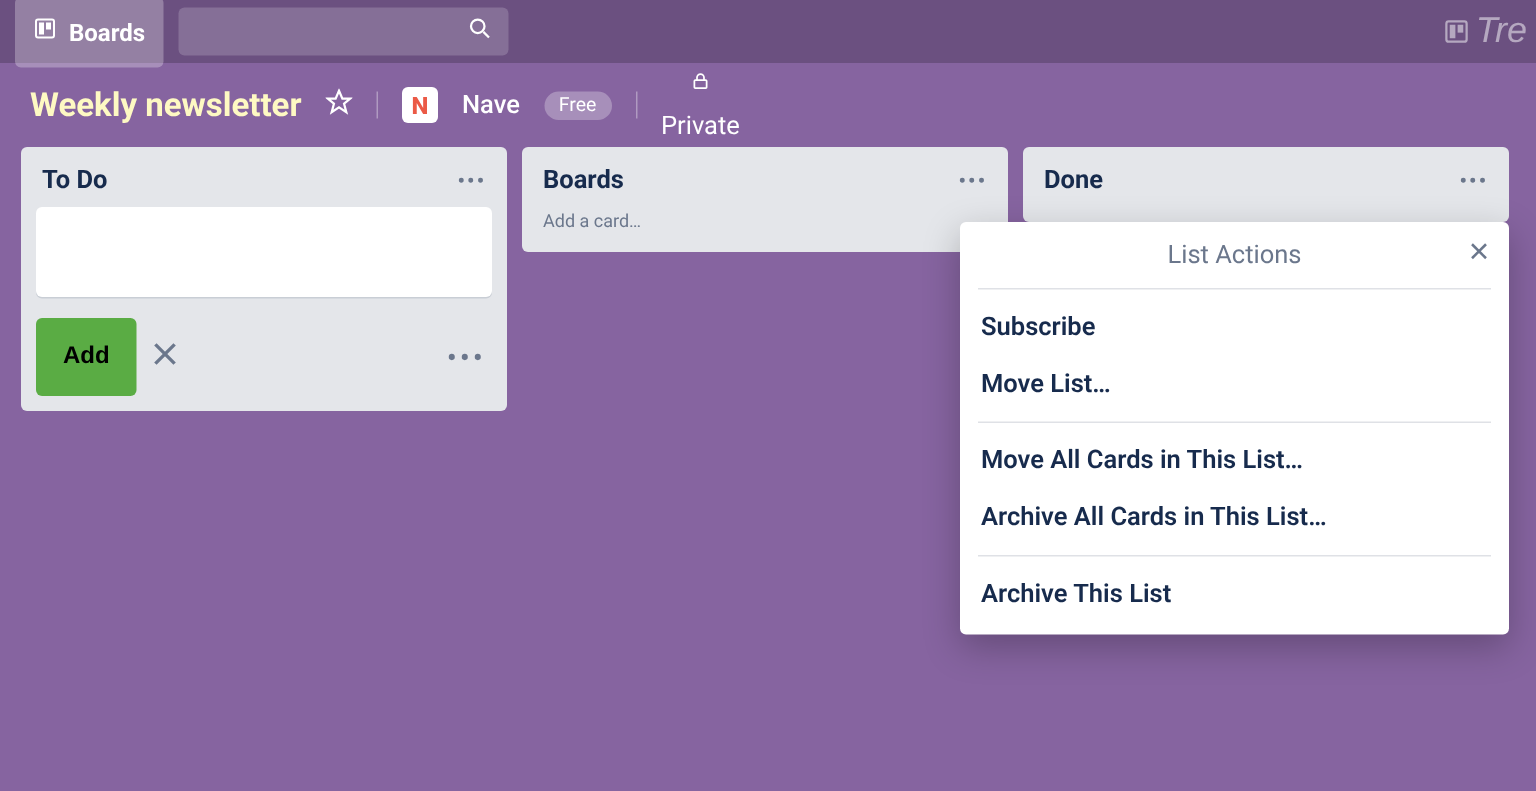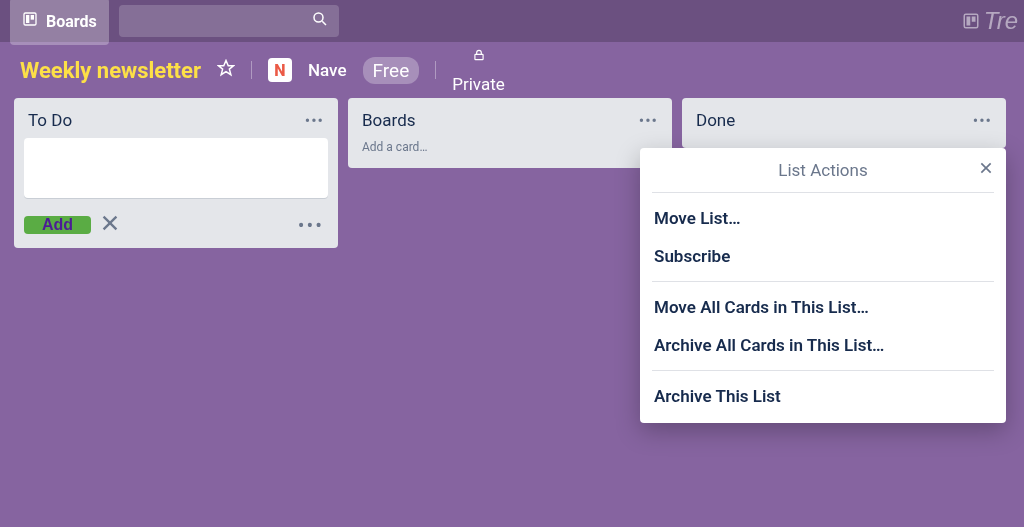--- a/index.html
+++ b/index.html
@@ -74,21 +74,21 @@
     height: 56px;
     display: flex;
     align-items: center;
     padding: 0 20px;
     gap: 16px;
     color: #fff;
   }
   .board-title {
     font-size: 22px;
     font-weight: 700;
-    color: #fde047;
+    color: #fef9c3;
   }
   .star-icon svg { width: 18px; height: 18px; stroke: #fff; fill: none; stroke-width: 2; }
   .vdiv {
     width: 1px;
     height: 18px;
     background: rgba(255,255,255,.35);
   }
   .badge-n {
     width: 24px;
     height: 24px;
@@ -97,21 +97,21 @@
     display: flex;
     align-items: center;
     justify-content: center;
     color: #eb5a46;
     font-weight: 800;
     font-size: 16px;
   }
   .nave-label { font-weight: 500; font-size: 17px; }
   .free-pill {
     background: rgba(255,255,255,.28);
-    font-size: 19px;
+    font-size: 13px;
     padding: 2px 10px;
     border-radius: 12px;
   }
   .privacy {
     display: flex;
     align-items: center;
     gap: 8px;
     font-size: 17px;
     flex-direction: column;
   }
@@ -131,21 +131,21 @@
     padding: 10px 10px;
   }
   .list-header {
     display: flex;
     align-items: center;
     justify-content: space-between;
     padding: 2px 4px 8px 4px;
   }
   .list-title {
     font-size: 17px;
-    font-weight: 400;
+    font-weight: 700;
     color: #172b4d;
   }
   .list-menu-icon {
     color: #6b778c;
     cursor: pointer;
     letter-spacing: 1px;
     font-size: 16px;
   }
   .add-card-text {
     color: #6b778c;
@@ -160,24 +160,24 @@
     margin-bottom: 8px;
   }
   .composer-row {
     display: flex;
     align-items: center;
     gap: 8px;
     padding-top: 6px;
   }
   .add-btn {
     background: #5aac44;
-    color: #4c1d95;
+    color: #000000;
     border: none;
     border-radius: 4px;
-    height: 18px;
+    height: 52px;
     padding: 0 18px;
     font-size: 16px;
     font-weight: 600;
     cursor: pointer;
   }
   .cancel-x svg { width: 22px; height: 22px; stroke: #6b778c; stroke-width: 2.5; }
   .composer-menu {
     margin-left: auto;
     color: #6b778c;
     font-size: 20px;
@@ -329,22 +329,22 @@
     <span>List Actions</span>
     <span class="popover-close">
       <svg viewBox="0 0 24 24">
           <line x1="5" y1="5" x2="19" y2="19"></line>
           <line x1="19" y1="5" x2="5" y2="19"></line>
         </svg>
     </span>
   </div>
   <hr>
   <div class="group-gap"></div>
+  <div class="popover-item">Subscribe</div>
   <div class="popover-item">Move List…</div>
-  <div class="popover-item">Subscribe</div>
   <div class="group-gap"></div>
   <hr>
   <div class="group-gap"></div>
   <div class="popover-item">Move All Cards in This List…</div>
   <div class="popover-item">Archive All Cards in This List…</div>
   <div class="group-gap"></div>
   <hr>
   <div class="group-gap"></div>
   <div class="popover-item">Archive This List</div>
 </div>

